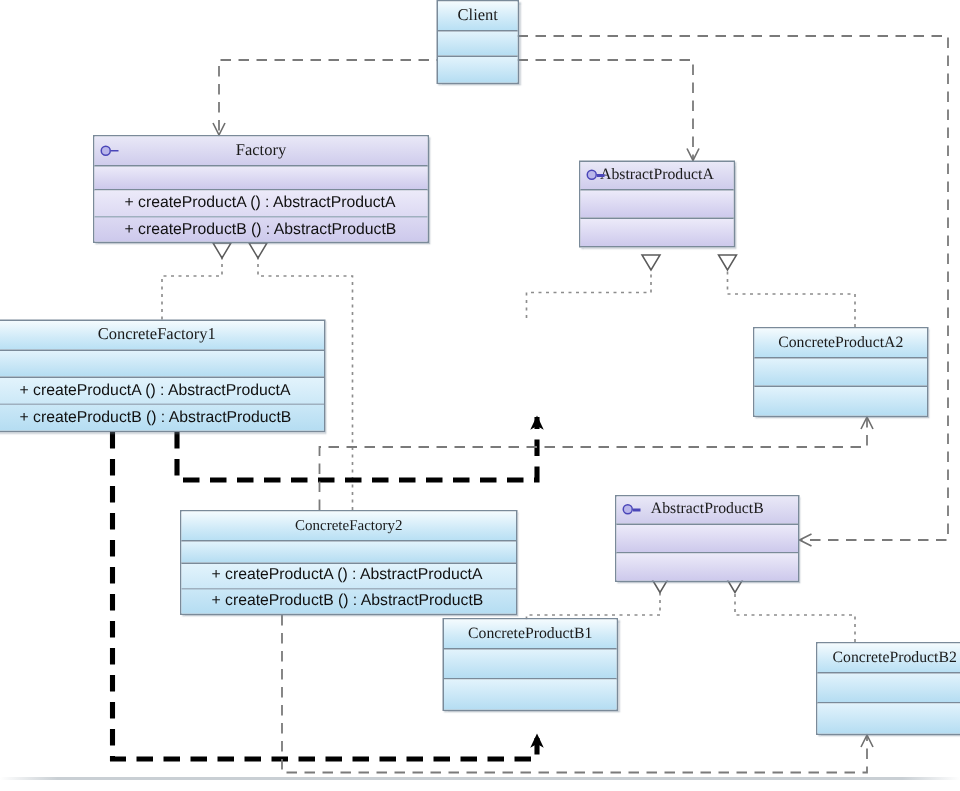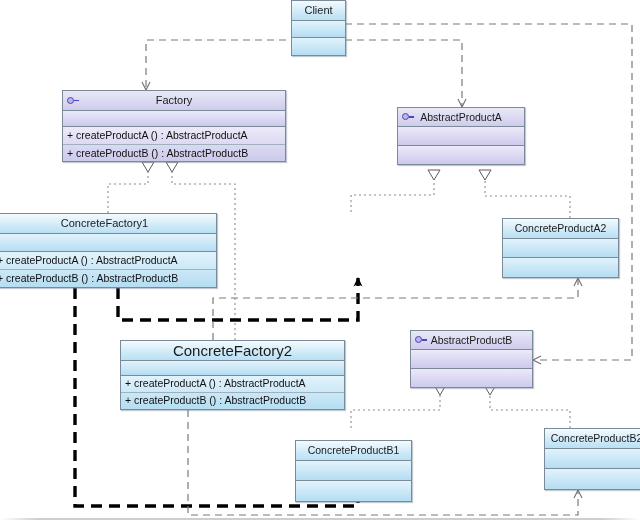--- a/index.html
+++ b/index.html
@@ -28,31 +28,32 @@
     z-index: 5;
     box-shadow: 1px 1px 1px rgba(120,135,150,0.45);
   }
   .node .hdr {
     box-sizing: border-box;
     position: relative;
     border-bottom: 1px solid #7a8a99;
     text-align: center;
     white-space: nowrap;
     overflow: hidden;
+    font-family: Liberation Serif, serif;
   }
   .node .comp {
     box-sizing: border-box;
     border-bottom: 1px solid #7a8a99;
   }
   .node .comp.last { border-bottom: none; }
   .node .row {
     box-sizing: border-box;
     white-space: nowrap;
     overflow: hidden;
-    padding-left: 4px;
+    padding-left: 20px;
   }
   .node .row.sep { border-top: 1px solid #9fb0bf; }
 
   
   .cls .hdr {
     background: linear-gradient(to bottom, #f4fbfe 0%, #cfeaf8 60%, #b9e0f4 100%);
     color: #1b1b1b;
   }
   .cls .comp {
     background: linear-gradient(to bottom, #e2f3fc 0%, #b5ddf2 100%);
@@ -191,21 +192,21 @@
       </span>
       <span>Factory</span>
     </div>
     <div class="comp" style="height:16px;"></div>
     <div class="comp last" style="height:34px;">
       <div class="row" style="height:17px; line-height:16px; font-size:10.5px;">+  createProductA ()  : AbstractProductA</div>
       <div class="row sep" style="height:17px; line-height:16px; font-size:10.5px;">+  createProductB ()  : AbstractProductB</div>
     </div>
   </div>
 
-  <div class="node iface" style="left:397px; top:107px; width:128px; height:58px;">
+  <div class="node iface" style="left:386px; top:107px; width:104px; height:58px;">
     <div class="hdr" style="height:19px; line-height:18px; font-size:10.5px;">
       <span class="ifc-icon">
         <span class="ball"></span>
           <span class="stem"></span>
       </span>
       <span>AbstractProductA</span>
     </div>
     <div class="comp" style="height:19px;"></div>
     <div class="comp last" style="height:18px;"></div>
   </div>
@@ -220,41 +221,41 @@
   </div>
 
 
   <div class="node cls" style="left:502px; top:218px; width:117px; height:60px;">
     <div class="hdr" style="height:20px; line-height:19px; font-size:10.5px;">ConcreteProductA2</div>
     <div class="comp" style="height:19px;"></div>
     <div class="comp last" style="height:19px;"></div>
   </div>
 
   <div class="node cls" style="left:120px; top:340px; width:225px; height:70px;">
-    <div class="hdr" style="height:20px; line-height:19px; font-size:15px;">ConcreteFactory2</div>
+    <div class="hdr" style="height:20px; line-height:19px; font-size:10px;">ConcreteFactory2</div>
     <div class="comp" style="height:15px;"></div>
     <div class="comp last" style="height:33px;">
       <div class="row" style="height:16px; line-height:15px; font-size:10.5px;">+  createProductA ()  : AbstractProductA</div>
       <div class="row sep" style="height:16px; line-height:15px; font-size:10.5px;">+  createProductB ()  : AbstractProductB</div>
     </div>
   </div>
 
   <div class="node iface" style="left:410px; top:330px; width:123px; height:58px;">
     <div class="hdr" style="height:19px; line-height:18px; font-size:10.5px;">
       <span class="ifc-icon">
         <span class="ball"></span>
           <span class="stem"></span>
       </span>
       <span>AbstractProductB</span>
     </div>
     <div class="comp" style="height:19px;"></div>
     <div class="comp last" style="height:18px;"></div>
   </div>
 
-  <div class="node cls" style="left:295px; top:440px; width:117px; height:62px;">
+  <div class="node cls" style="left:295px; top:412px; width:117px; height:62px;">
     <div class="hdr" style="height:20px; line-height:19px; font-size:10.5px;">ConcreteProductB1</div>
     <div class="comp" style="height:20px;"></div>
     <div class="comp last" style="height:20px;"></div>
   </div>
 
   <div class="node cls" style="left:544px; top:428px; width:105px; height:62px;">
     <div class="hdr" style="height:20px; line-height:19px; font-size:10.5px;">ConcreteProductB2</div>
     <div class="comp" style="height:20px;"></div>
     <div class="comp last" style="height:20px;"></div>
   </div>

